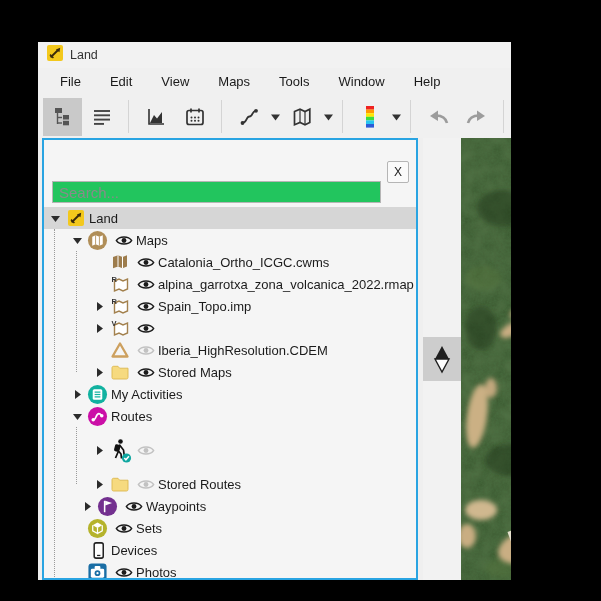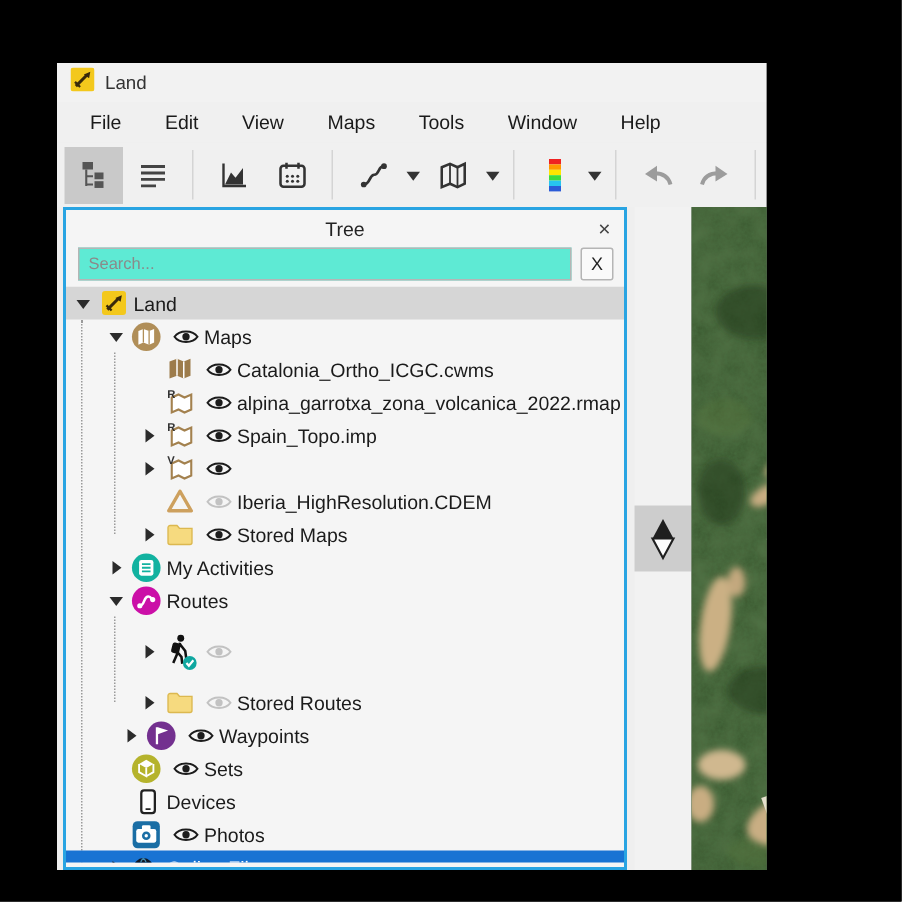--- a/index.html
+++ b/index.html
@@ -14,22 +14,22 @@
   .tbtn{width:42px;height:38px;display:flex;align-items:center;justify-content:center;}
   .tbtn.pressed{background:#c9c9c9;}
   .tcaret{width:15px;display:flex;align-items:center;justify-content:center;}
   .tsep{width:1px;height:33px;background:#d4d4d4;margin:0 7px;}
   .tree-panel{position:absolute;left:4px;top:96px;width:376px;height:442px;box-sizing:border-box;
               border:2px solid var(--panel-border);background:#f5f5f5;overflow:hidden;}
   .panel-header{height:24px;position:relative;display:flex;align-items:center;justify-content:center;}
   .panel-title{font-size:13px;color:#222;}
   .panel-close{position:absolute;right:9px;top:2px;font-size:14px;color:#444;line-height:20px;}
   .search-row{display:flex;align-items:center;gap:6px;padding:1px 7px 4px 8px;}
-  .search-input{flex:1;height:20px;border:1px solid #b5b5b5;background:#5eead4;font-size:11px;
-                padding:0 6px;color:#333;font-family:"Liberation Sans",sans-serif;}
+  .search-input{flex:1;height:20px;border:1px solid #b5b5b5;background:#22c55e;font-size:15px;
+                padding:0 6px;color:#333;font-family:"Liberation Sans",sans-serif;margin-top:40px;}
   .search-input::placeholder{color:#8a8a8a;}
   .search-clear{width:20px;height:20px;border:1px solid #b5b5b5;background:#fafafa;font-size:12px;color:#222;
                 display:flex;align-items:center;justify-content:center;border-radius:2px;}
   .tree-list{position:relative;height:384px;overflow:hidden;}
   .trow{display:flex;align-items:center;height:22px;white-space:nowrap;color:#1b1b1b;font-size:13px;position:relative;z-index:2;}
   .trow.highlighted{background:var(--highlight-gray);}
   .trow.selected{background:var(--selection-blue);color:#fff;}
   .exp{width:14px;display:flex;justify-content:center;align-items:center;flex:none;}
   .ticon{width:27px;display:flex;justify-content:center;align-items:center;flex:none;}
   .eyew{width:25px;display:flex;justify-content:center;align-items:center;flex:none;}
@@ -193,24 +193,20 @@
             <svg width="26" height="20" viewBox="0 0 26 20" xmlns="http://www.w3.org/2000/svg">
               <path d="M4 16 Q6 8 16 8.5" fill="none" stroke="#9c9c9c" stroke-width="2.6"></path>
               <path d="M13 3.5 L21 9 L13 14 Z" fill="#9c9c9c"></path>
             </svg>
           </span>
         </span>
         <span class="tsep"></span>
       </div>
 
     <div class="tree-panel">
-      <div class="panel-header">
-        <span class="panel-title">Tree</span>
-        <span class="panel-close">×</span>
-      </div>
       <div class="search-row">
         <input class="search-input" placeholder="Search..." style="">
         <span class="search-clear">X</span>
       </div>
       <div class="tree-list" id="tree-list">
           <div class="trow highlighted" style="padding-left: 4px;">
             <span class="exp">
               <span style="display: flex; align-items: center; justify-content: center;">
                 <svg width="11" height="11" viewBox="0 0 11 11" xmlns="http://www.w3.org/2000/svg">
                   <path d="M1 3 L10 3 L5.5 9 Z" fill="#2b2b2b"></path>

